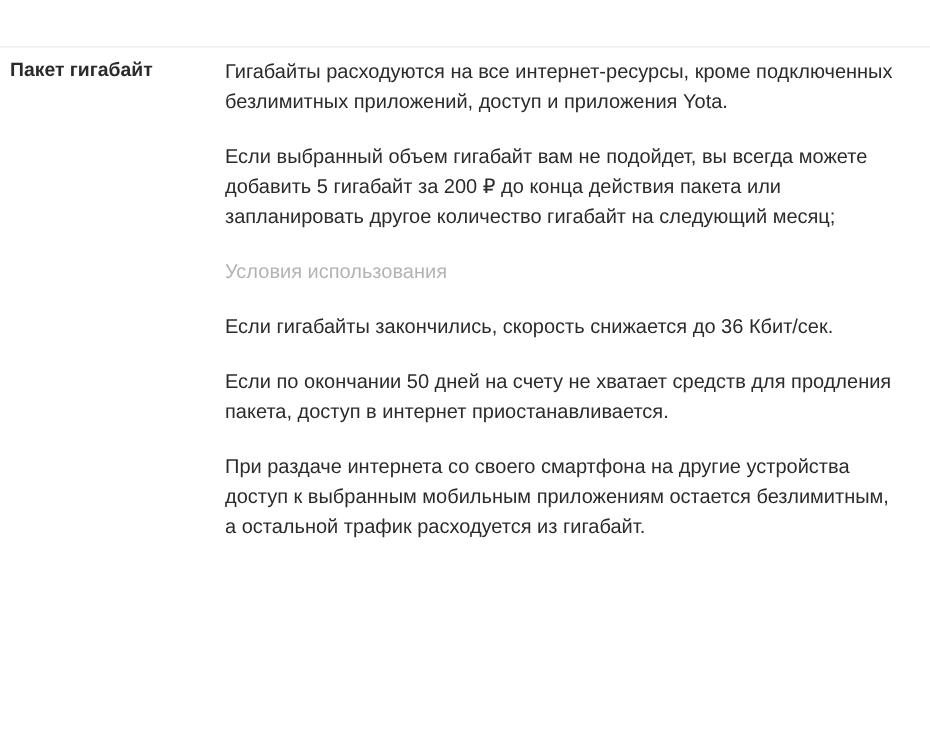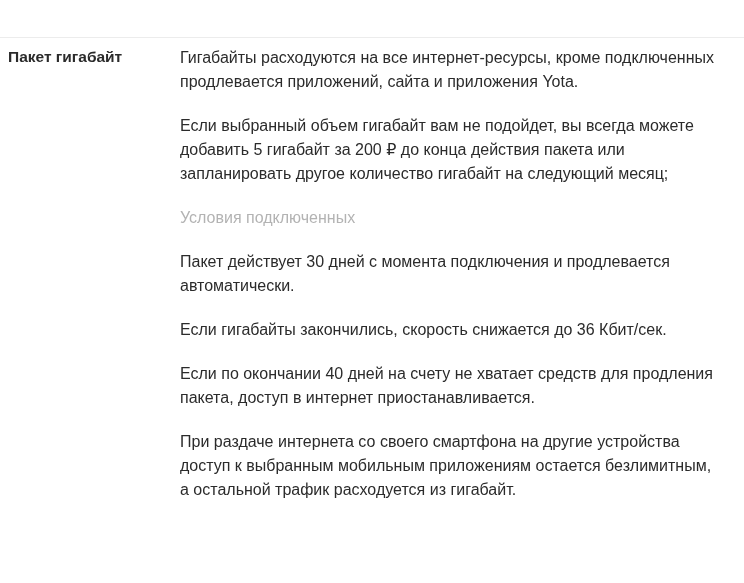--- a/index.html
+++ b/index.html
@@ -52,22 +52,21 @@
 </style>
 </head>
 <body>
 
 <div class="page">
   <div class="row">
     <div class="label-col">
       <h3 class="section-title">Пакет гигабайт</h3>
     </div>
     <div class="content-col">
-      <p>Гигабайты расходуются на все интернет-ресурсы, кроме подключенных продлевается приложений, сайта и приложения Yota.</p>
+      <p>Гигабайты расходуются на все интернет-ресурсы, кроме подключенных безлимитных приложений, доступ и приложения Yota.</p>
       <p>Если выбранный объем гигабайт вам не подойдет, вы всегда можете добавить 5 гигабайт за 200 ₽ до конца действия пакета или запланировать другое количество гигабайт на следующий месяц;</p>
-      <p class="subheading">Условия подключенных</p>
-      <p>Пакет действует 30 дней с момента подключения и продлевается автоматически.</p>
+      <p class="subheading">Условия использования</p>
       <p>Если гигабайты закончились, скорость снижается до 36 Кбит/сек.</p>
-      <p>Если по окончании 40 дней на счету не хватает средств для продления пакета, доступ в интернет приостанавливается.</p>
+      <p>Если по окончании 50 дней на счету не хватает средств для продления пакета, доступ в интернет приостанавливается.</p>
       <p>При раздаче интернета со своего смартфона на другие устройства доступ к выбранным мобильным приложениям остается безлимитным, а остальной трафик расходуется из гигабайт.</p>
     </div>
   </div>
 </div>
 
 </body></html>

